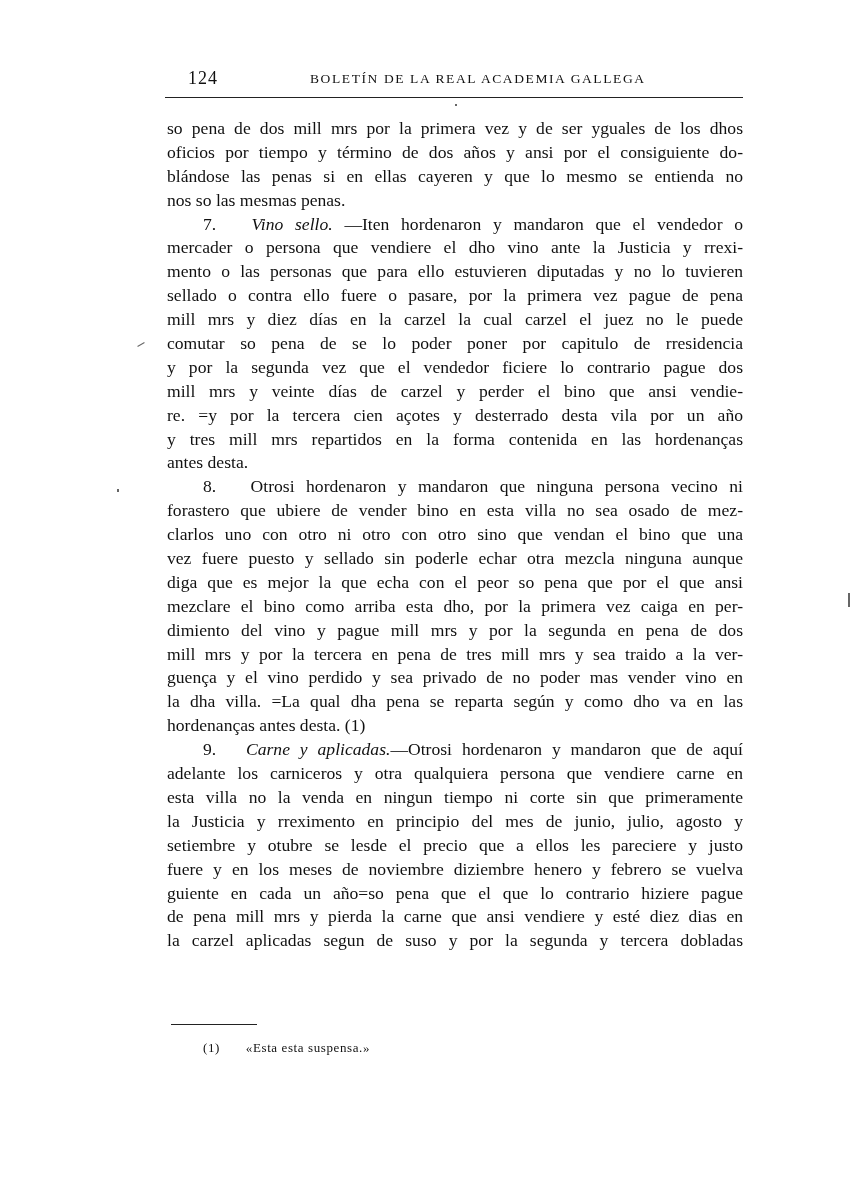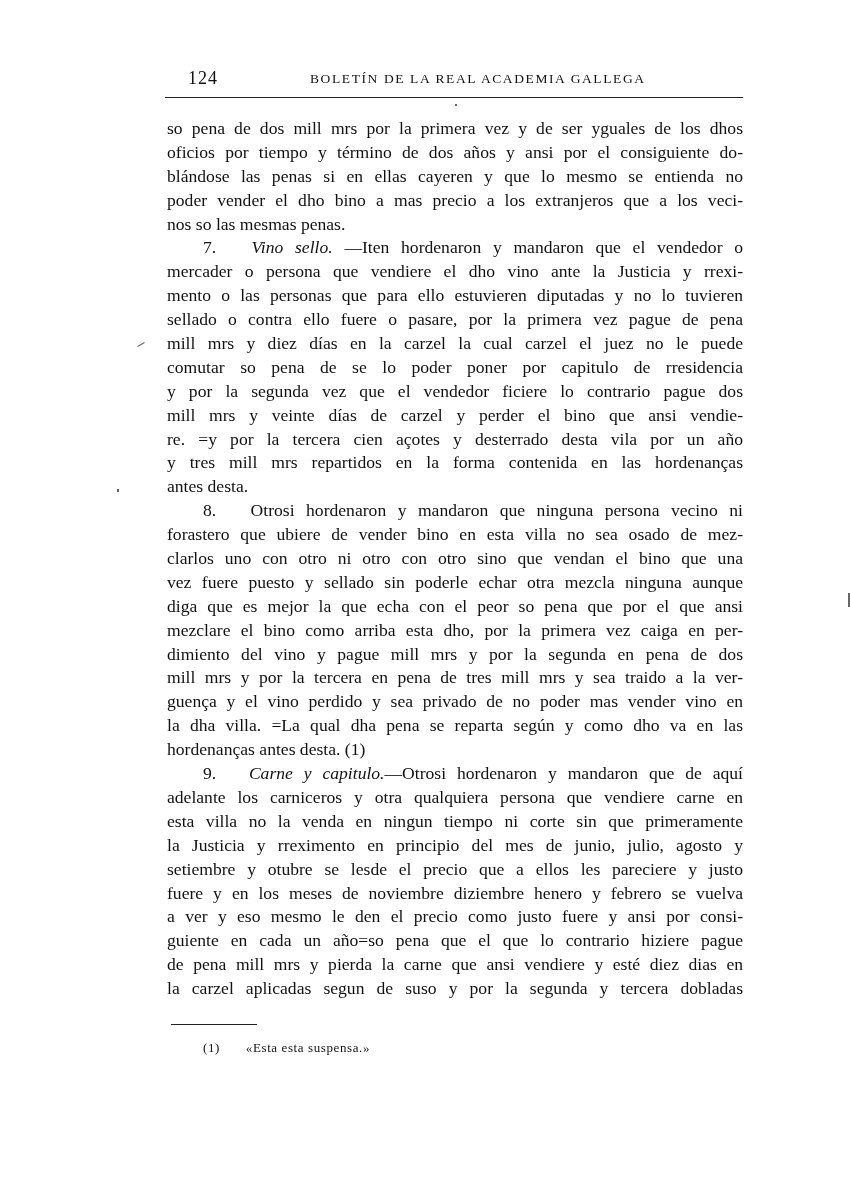--- a/index.html
+++ b/index.html
@@ -25,21 +25,20 @@
 <div class="header">
   <span class="page-num">124</span>
   <span class="running-title">BOLETÍN DE LA REAL ACADEMIA GALLEGA</span>
 </div>
 <div class="header-rule"></div>
 
 <div class="body">
   <span class="line">so pena de dos mill mrs por la primera vez y de ser yguales de los dhos</span>
   <span class="line">oficios por tiempo y término de dos años y ansi por el consiguiente do-</span>
   <span class="line">blándose las penas si en ellas cayeren y que lo mesmo se entienda no</span>
-  <span class="line">poder vender el dho bino a mas precio a los extranjeros que a los veci-</span>
   <span class="line last">nos so las mesmas penas.</span>
 
   <span class="line indent"><span>7.</span>&nbsp;&nbsp; <span class="it">Vino sello.</span> <span>—Iten hordenaron y mandaron que el vendedor o</span></span>
   <span class="line">mercader o persona que vendiere el dho vino ante la Justicia y rrexi-</span>
   <span class="line">mento o las personas que para ello estuvieren diputadas y no lo tuvieren</span>
   <span class="line">sellado o contra ello fuere o pasare, por la primera vez pague de pena</span>
   <span class="line">mill mrs y diez días en la carzel la cual carzel el juez no le puede</span>
   <span class="line">comutar so pena de se lo poder poner por capitulo de rresidencia</span>
   <span class="line">y por la segunda vez que el vendedor ficiere lo contrario pague dos</span>
   <span class="line">mill mrs y veinte días de carzel y perder el bino que ansi vendie-</span>
@@ -52,27 +51,26 @@
   <span class="line">clarlos uno con otro ni otro con otro sino que vendan el bino que una</span>
   <span class="line">vez fuere puesto y sellado sin poderle echar otra mezcla ninguna aunque</span>
   <span class="line">diga que es mejor la que echa con el peor so pena que por el que ansi</span>
   <span class="line">mezclare el bino como arriba esta dho, por la primera vez caiga en per-</span>
   <span class="line">dimiento del vino y pague mill mrs y por la segunda en pena de dos</span>
   <span class="line">mill mrs y por la tercera en pena de tres mill mrs y sea traido a la ver-</span>
   <span class="line">guença y el vino perdido y sea privado de no poder mas vender vino en</span>
   <span class="line">la dha villa. =La qual dha pena se reparta según y como dho va en las</span>
   <span class="line last">hordenanças antes desta. (1)</span>
 
-  <span class="line indent"><span>9.</span>&nbsp;&nbsp; <span class="it">Carne y capitulo.</span><span>—Otrosi hordenaron y mandaron que de aquí</span></span>
+  <span class="line indent"><span>9.</span>&nbsp;&nbsp; <span class="it">Carne y aplicadas.</span><span>—Otrosi hordenaron y mandaron que de aquí</span></span>
   <span class="line">adelante los carniceros y otra qualquiera persona que vendiere carne en</span>
   <span class="line">esta villa no la venda en ningun tiempo ni corte sin que primeramente</span>
   <span class="line">la Justicia y rreximento en principio del mes de junio, julio, agosto y</span>
   <span class="line">setiembre y otubre se lesde el precio que a ellos les pareciere y justo</span>
   <span class="line">fuere y en los meses de noviembre diziembre henero y febrero se vuelva</span>
-  <span class="line">a ver y eso mesmo le den el precio como justo fuere y ansi por consi-</span>
   <span class="line">guiente en cada un año=so pena que el que lo contrario hiziere pague</span>
   <span class="line">de pena mill mrs y pierda la carne que ansi vendiere y esté diez dias en</span>
   <span class="line">la carzel aplicadas segun de suso y por la segunda y tercera dobladas</span>
 </div>
 
 <div class="fn-rule"></div>
 <div class="footnote">
   <span class="mark">(1)</span>
   <span>«Esta esta suspensa.»</span>
 </div>

